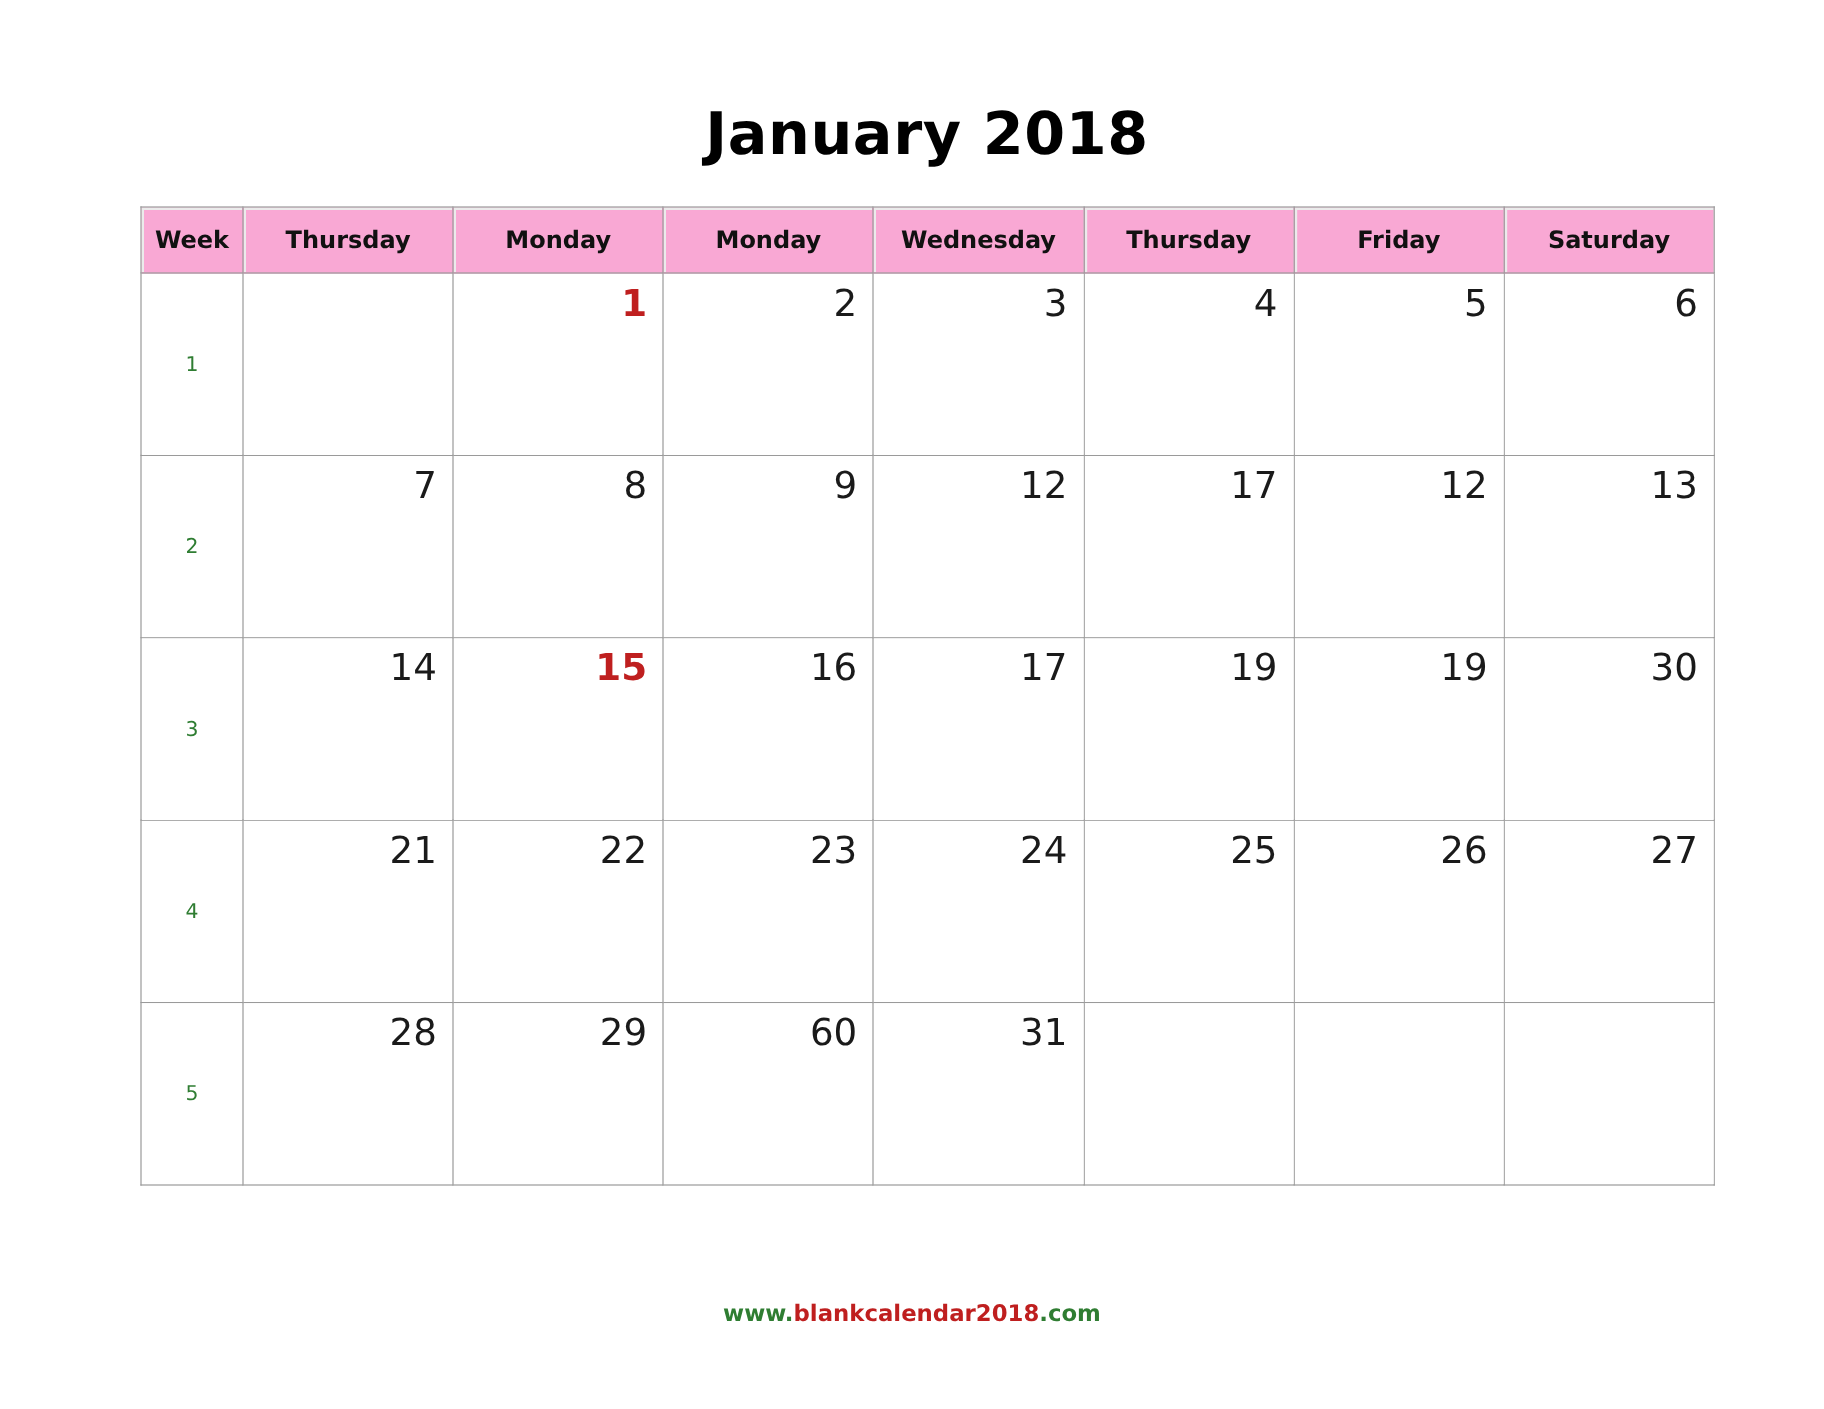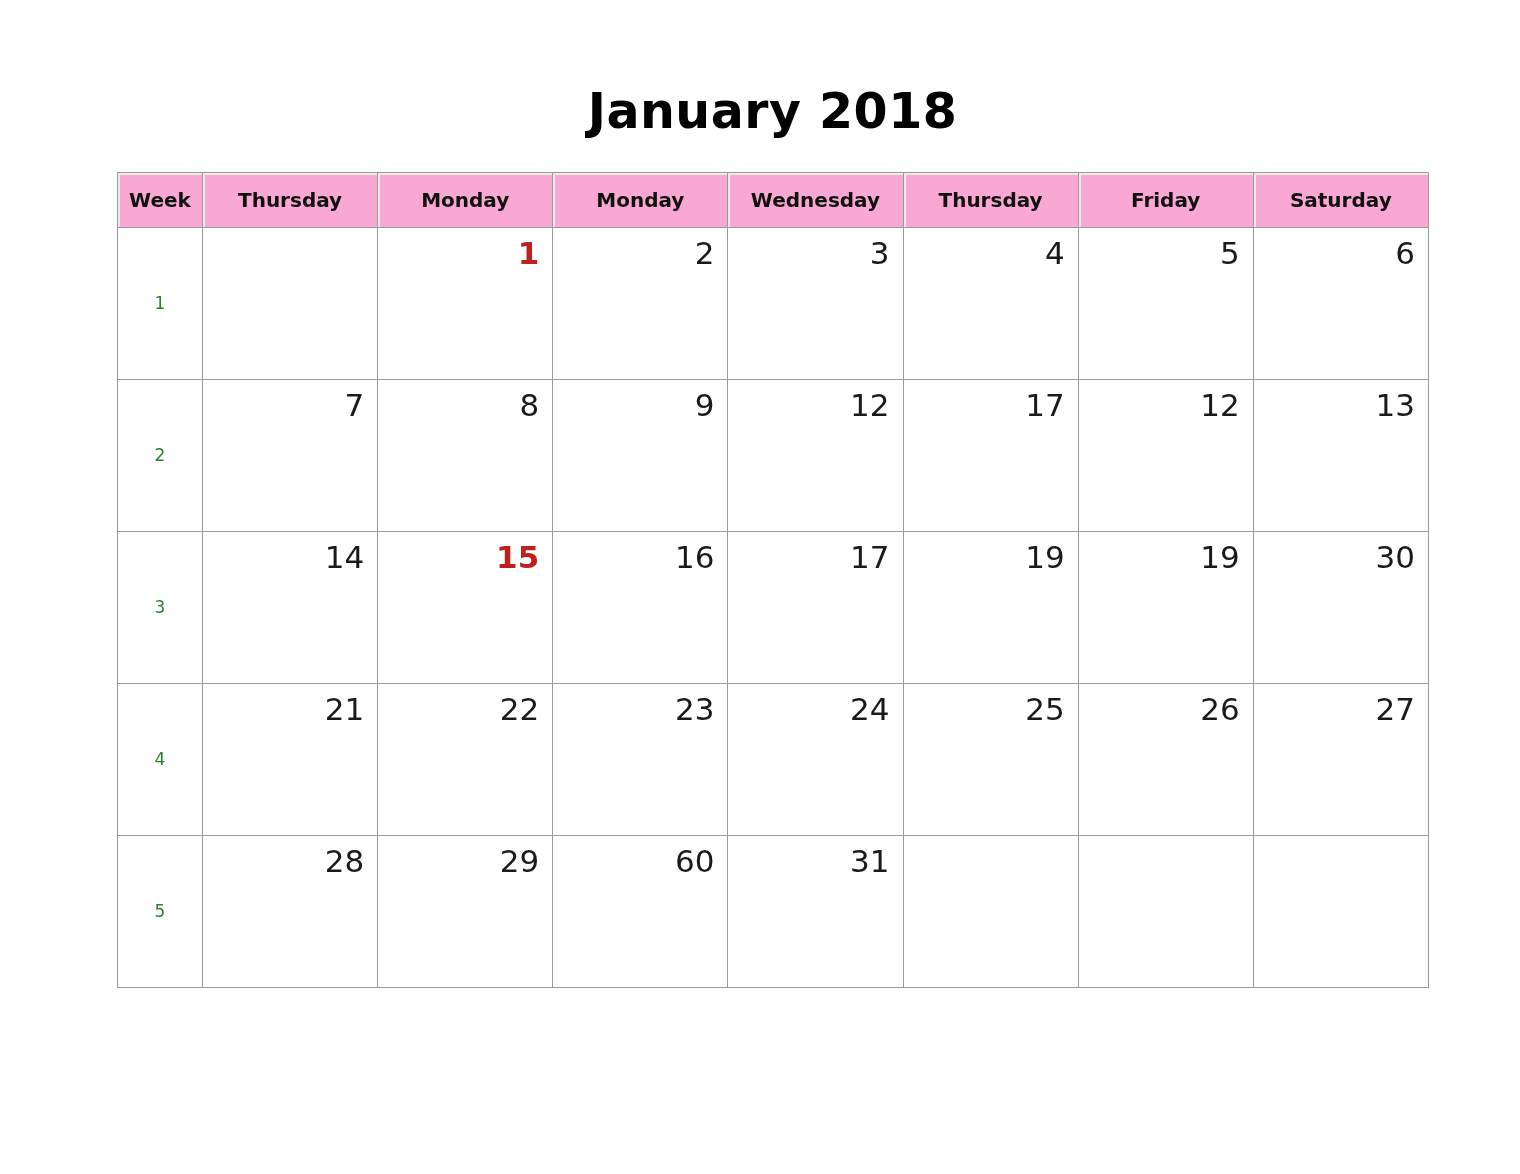--- a/index.html
+++ b/index.html
@@ -252,14 +252,17 @@
               <span class="day-num">31</span>
             </td>
             <td class="day-cell"></td>
             <td class="day-cell"></td>
             <td class="day-cell"></td>
           </tr>
         </tbody>
     </table>
   </div>
 
+  <div class="footer">
+    <span class="seg-green">www.</span><span class="seg-red">blankcalendar2018</span><span class="seg-green">.com</span>
+  </div>
 
 </div>
 
 </body></html>

